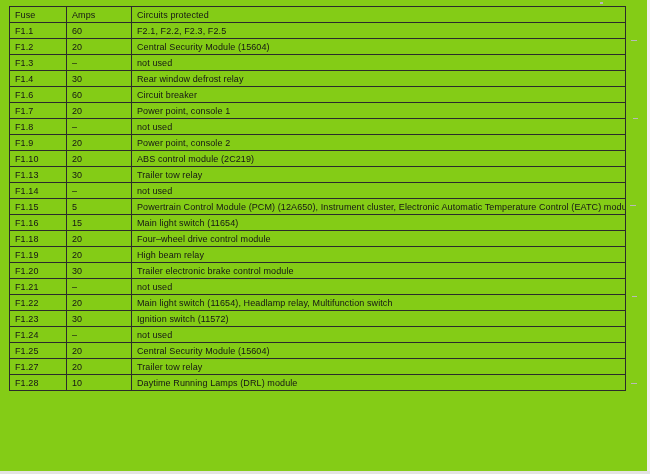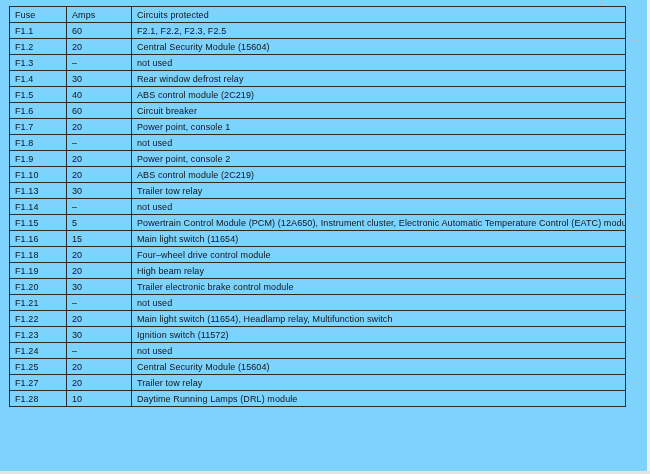--- a/index.html
+++ b/index.html
@@ -10,21 +10,21 @@
     width: 650px;
     height: 474px;
     overflow: hidden;
     position: relative;
     background: #ffffff;
     font-family: "Liberation Sans", sans-serif;
   }
   .page {
     position: absolute;
     inset: 0;
-    background: #7dd3fc;
+    background: #84cc16;
   }
   table.fuse-table {
     position: absolute;
     left: 9px;
     top: 6px;
     width: 617px;
     border-collapse: collapse;
     table-layout: fixed;
   }
   table.fuse-table col.c0 { width: 57px; }
@@ -99,25 +99,20 @@
           <td>F1.3</td>
           <td>–</td>
           <td>not used</td>
         </tr>
         <tr>
           <td>F1.4</td>
           <td>30</td>
           <td>Rear window defrost relay</td>
         </tr>
         <tr>
-          <td>F1.5</td>
-          <td>40</td>
-          <td>ABS control module (2C219)</td>
-        </tr>
-        <tr>
           <td>F1.6</td>
           <td>60</td>
           <td>Circuit breaker</td>
         </tr>
         <tr>
           <td>F1.7</td>
           <td>20</td>
           <td>Power point, console 1</td>
         </tr>
         <tr>

